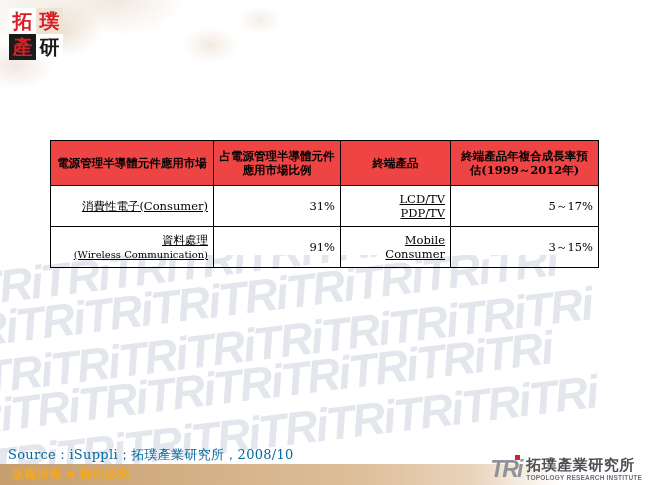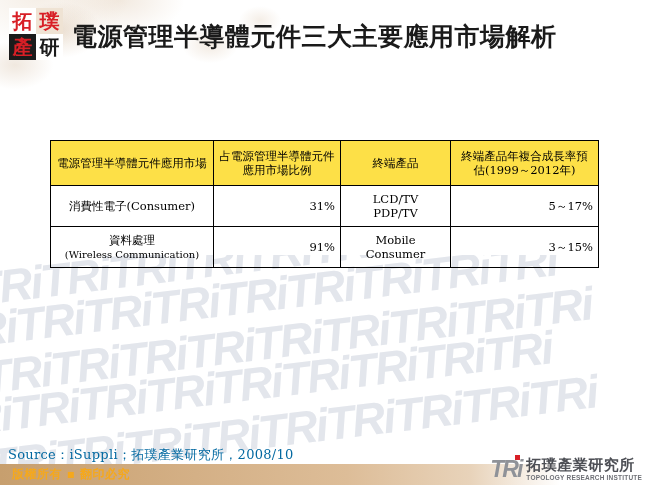--- a/index.html
+++ b/index.html
@@ -130,34 +130,34 @@
   .data-table td {
     border: 1px solid #000000;
     font-family: "DejaVu Serif", "Liberation Serif", serif;
     font-size: 11.5px;
     color: #000000;
     padding: 3px 5px;
     vertical-align: middle;
     line-height: 1.22;
   }
   .data-table thead th {
-    background: #fde047;
+    background: #ef4444;
     text-align: center;
-    font-weight: normal;
+    font-weight: bold;
     height: 38px;
   }
   .data-table tbody td {
     background: transparent;
   }
   .col-a { width: 163px; }
   .col-b { width: 127px; }
   .col-c { width: 110px; }
   .col-d { width: 148px; }
 
-  .cell-left   { text-align: center; }
+  .cell-left   { text-align: right; text-decoration: underline; }
   .cell-center { text-align: right; }
 
   .row-tall td { height: 34px; }
   .row-std  td { height: 26px; }
 
   .sub-en { font-size: 10px; }
 
   
   .source-line {
     position: absolute;
@@ -265,21 +265,20 @@
     <div class="wm-row" style="left:-15px;  top:184px;">TRiTRiTRiTRiTRiTRiTRiTRiTRi</div>
   </div>
 
   <div class="logo-mark">
     <div class="logo-cell lc1">拓</div>
     <div class="logo-cell lc2">璞</div>
     <div class="logo-cell lc3">產</div>
     <div class="logo-cell lc4">研</div>
   </div>
 
-  <div class="page-title">電源管理半導體元件三大主要應用市場解析</div>
 
   <table class="data-table">
     <colgroup>
       <col class="col-a">
         <col class="col-b">
         <col class="col-c">
         <col class="col-d">
     </colgroup>
     <thead>
       <tr>

